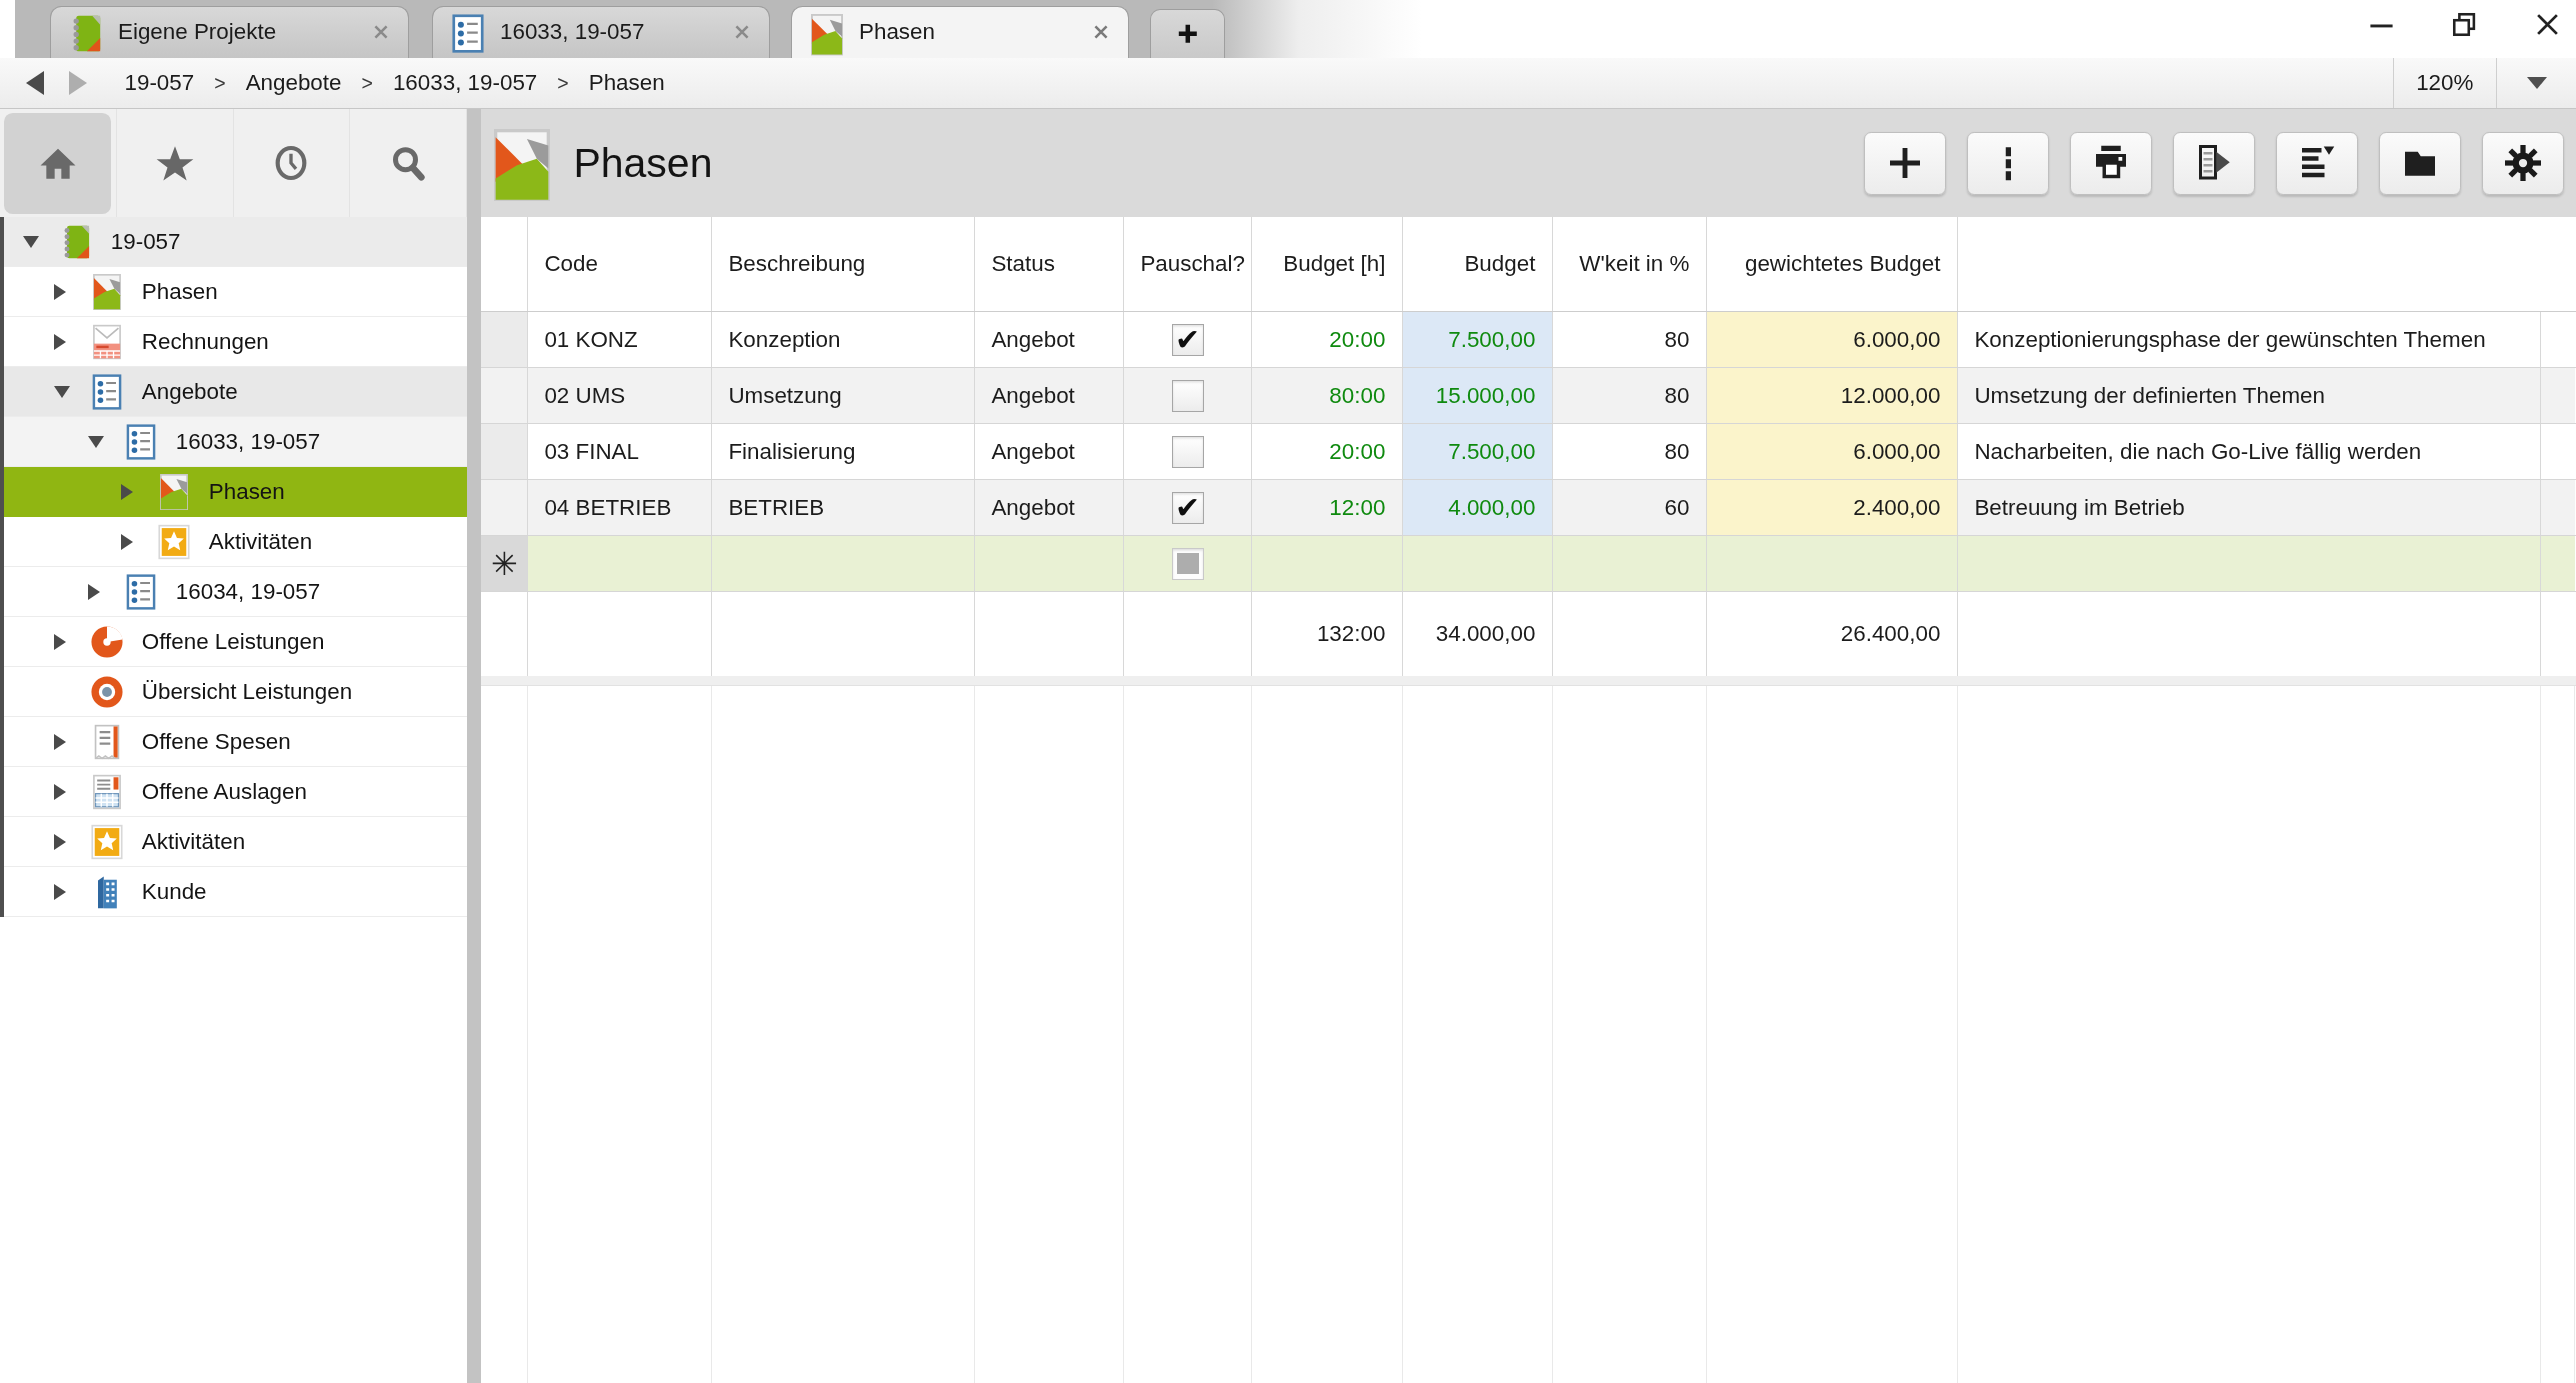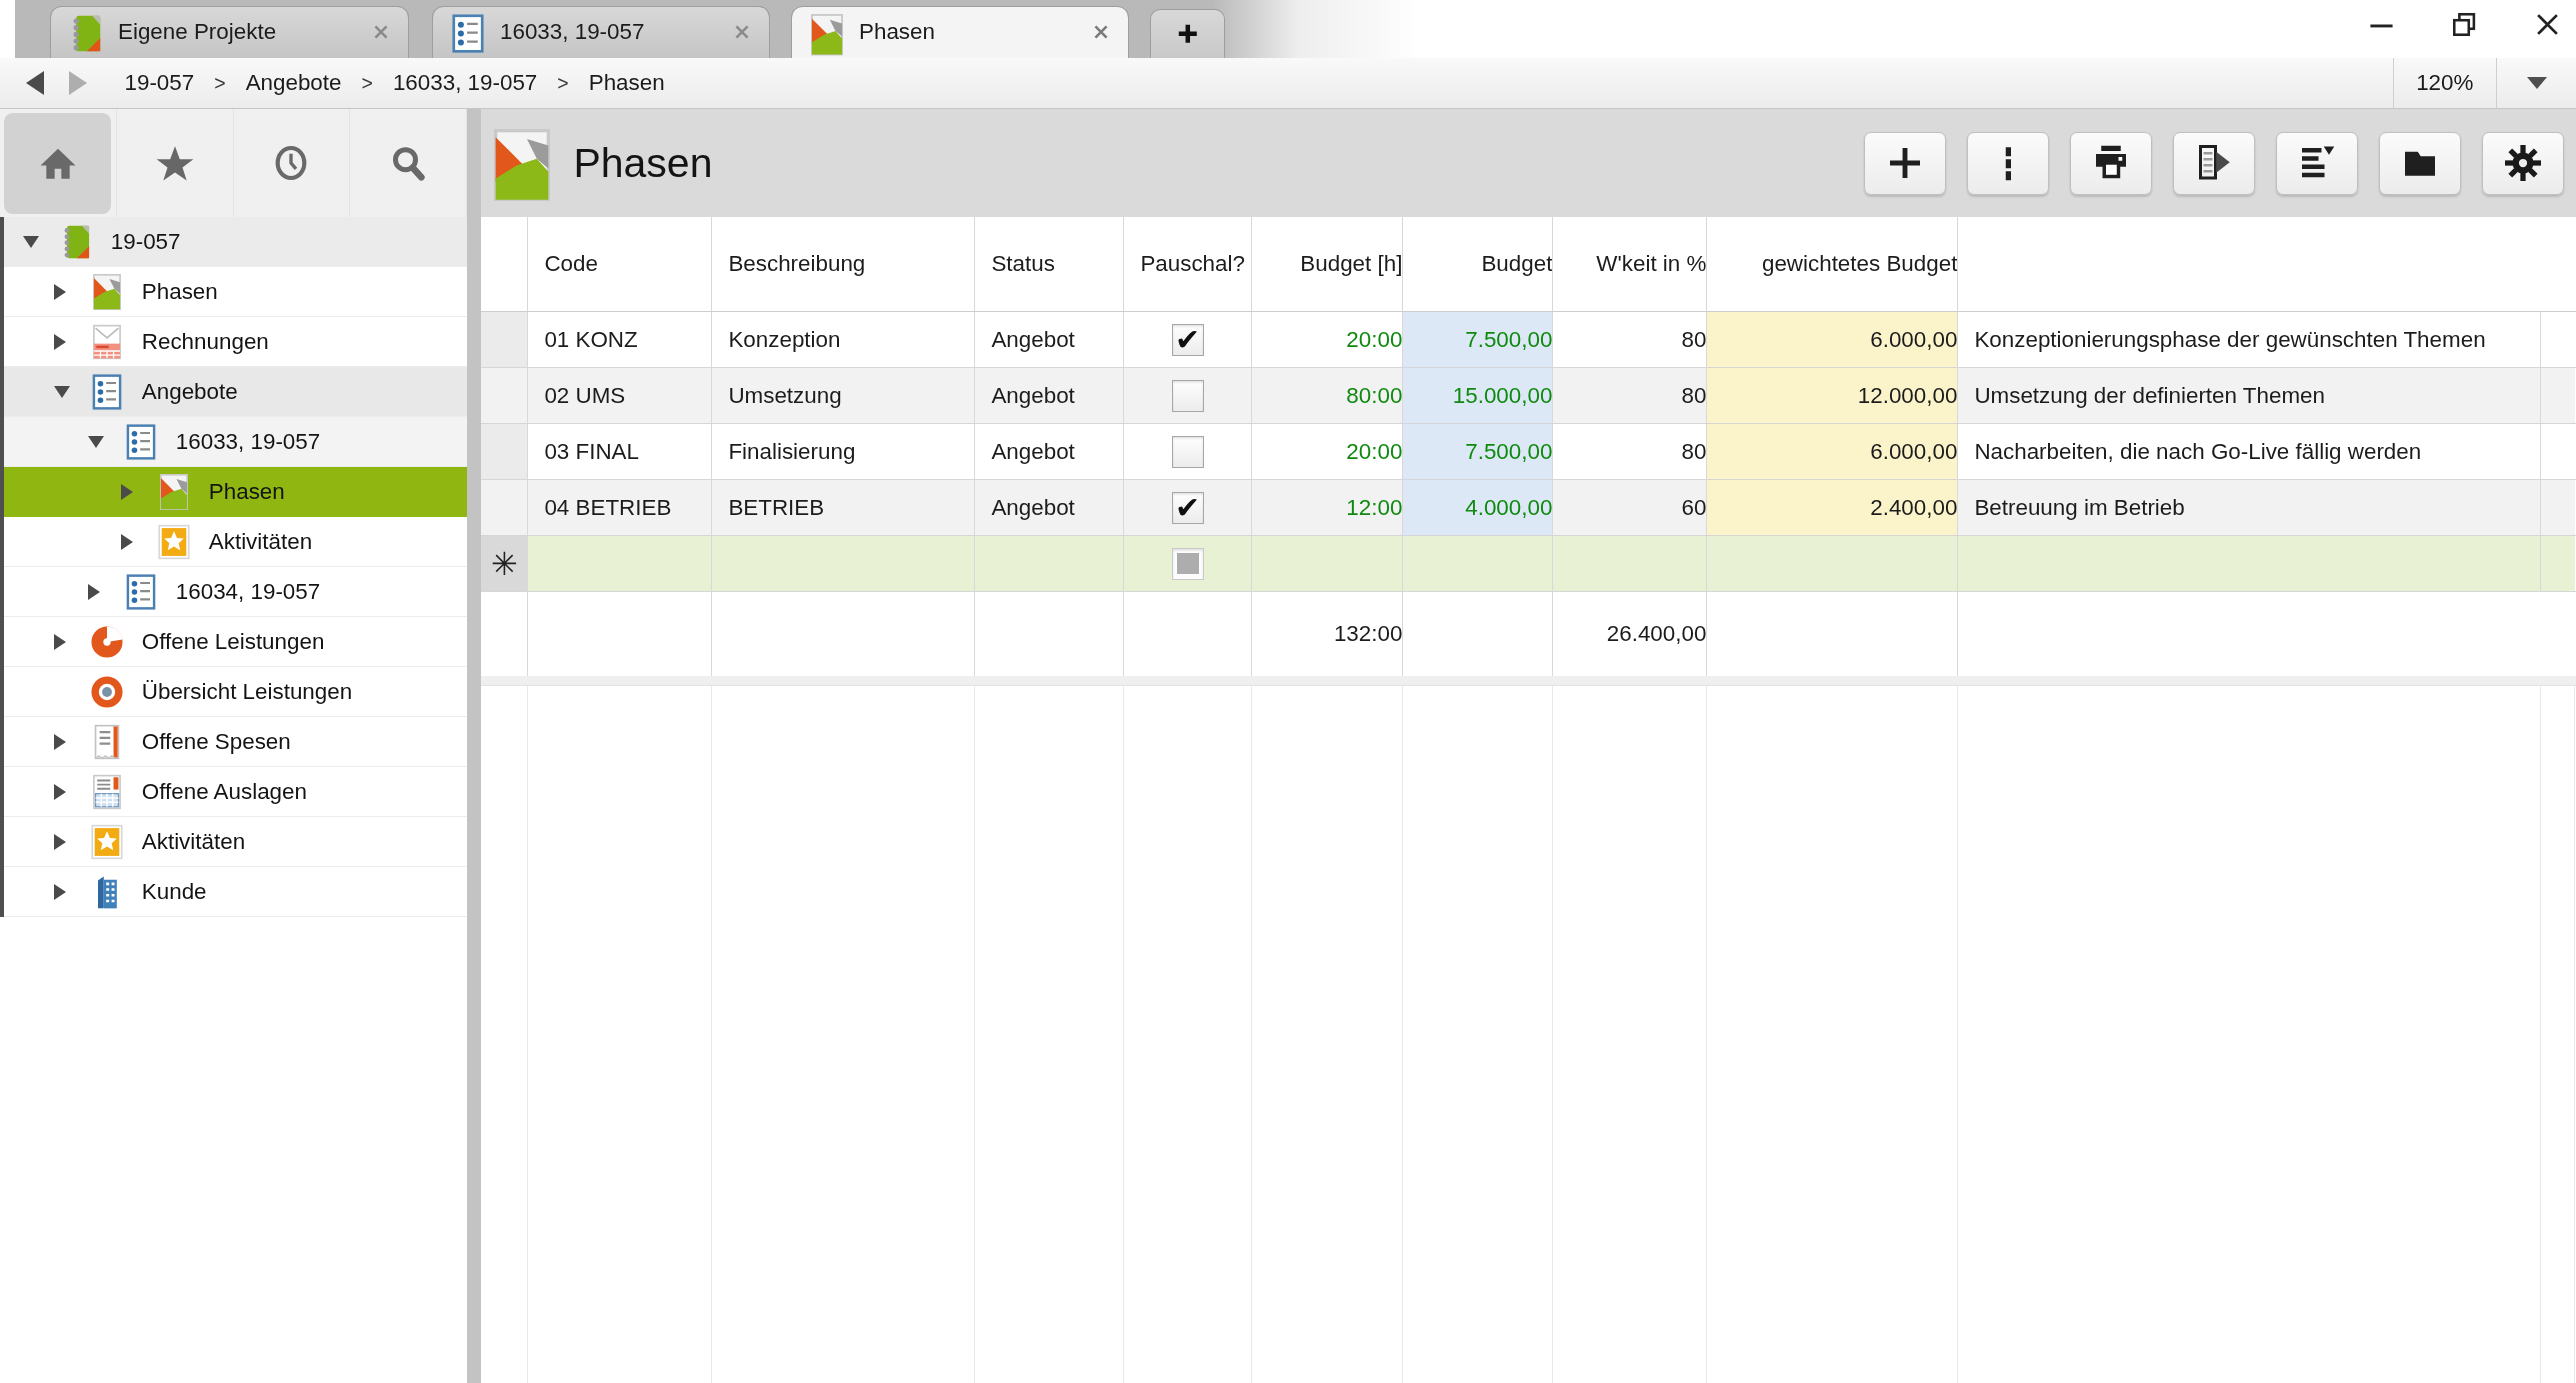--- a/index.html
+++ b/index.html
@@ -80,21 +80,21 @@
     background:linear-gradient(#fbfbfb,#ececec);border:0.7px solid #bfbfbf;
     box-shadow:0 1.4px 2.2px rgba(0,0,0,.15);display:flex;align-items:center;justify-content:center;}
   .tb-btn svg{width:42px;height:42px;}
 
   
   .tablearea{flex:1;display:flex;flex-direction:column;font-size:22.4px;min-height:0;}
   .grid{display:grid;grid-template-columns:47px 184px 263px 149px 128px 151px 150px 154px 251px 583px 34px;}
   .cell{display:flex;align-items:center;box-sizing:border-box;border-right:0.7px solid #d8d8d8;
     overflow:hidden;white-space:nowrap;}
   .cell.l{padding-left:16px;}
-  .cell.r{justify-content:flex-end;padding-right:0;text-align:right;}
+  .cell.r{justify-content:flex-end;padding-right:17px;text-align:right;}
   .cell.c{justify-content:center;}
   .cell.noline{border-right:none;}
   .thead{height:94px;border-bottom:1.4px solid #cdcdcd;background:#fff;}
   .trow{height:55px;border-bottom:1.4px solid #d6d6d6;background:#fff;}
   .trow.alt .cell{background:#f2f2f2;}
   .gut{background:#ebebeb;}
   .thead .gut{background:#fff;}
   .cell.bgblue{background:#dce8f6 !important;}
   .cell.bgyellow{background:#fbf4cb !important;}
   .green{color:#0f8a0f;}
@@ -671,20 +671,21 @@
         <div class="cell noline"></div>
       </div>
 
       <div class="grid totals">
         <div class="cell"></div>
         <div class="cell"></div>
         <div class="cell"></div>
         <div class="cell"></div>
         <div class="cell"></div>
         <div class="cell r">132:00</div>
+        <div class="cell r">34.000,00</div>
         <div class="cell"></div>
         <div class="cell r">26.400,00</div>
         <div class="cell"></div>
         <div class="cell noline"></div>
       </div>
 
       <div class="strip"></div>
 
       <div class="grid fillrow">
         <div class="cell"></div>

